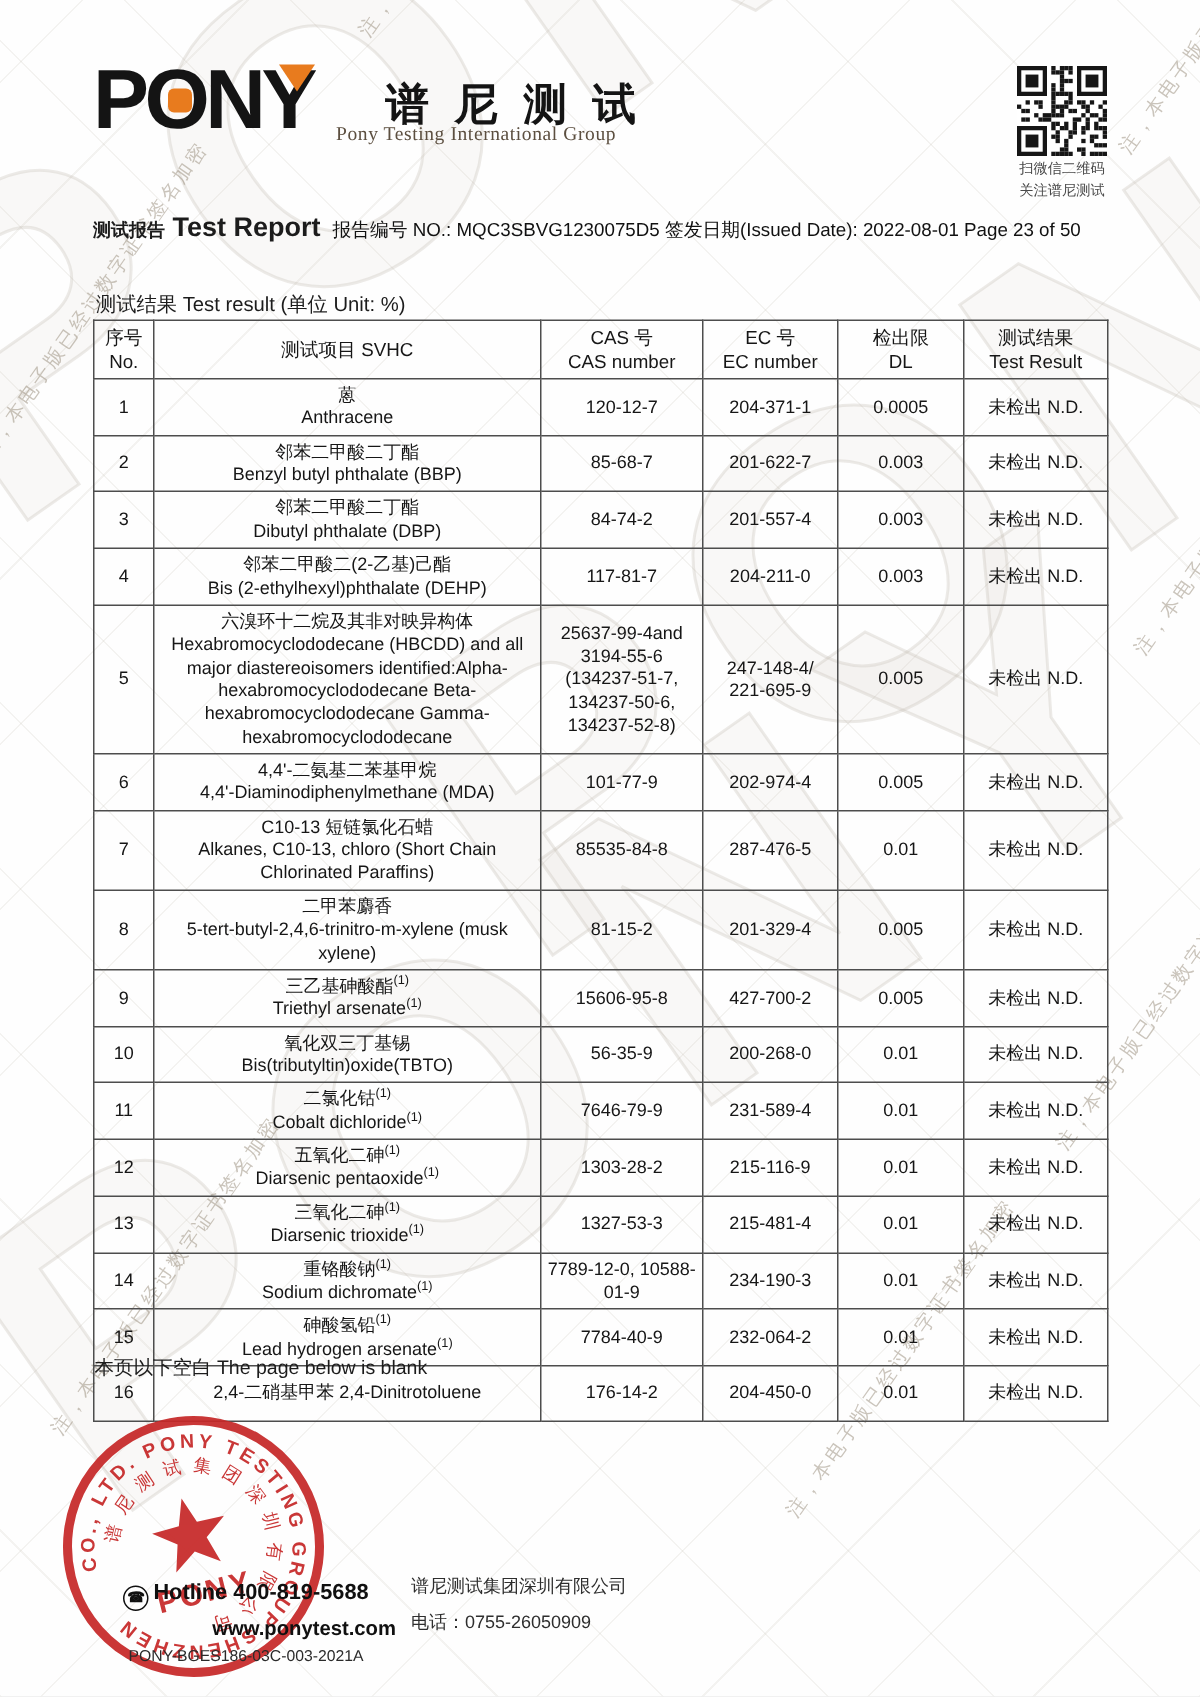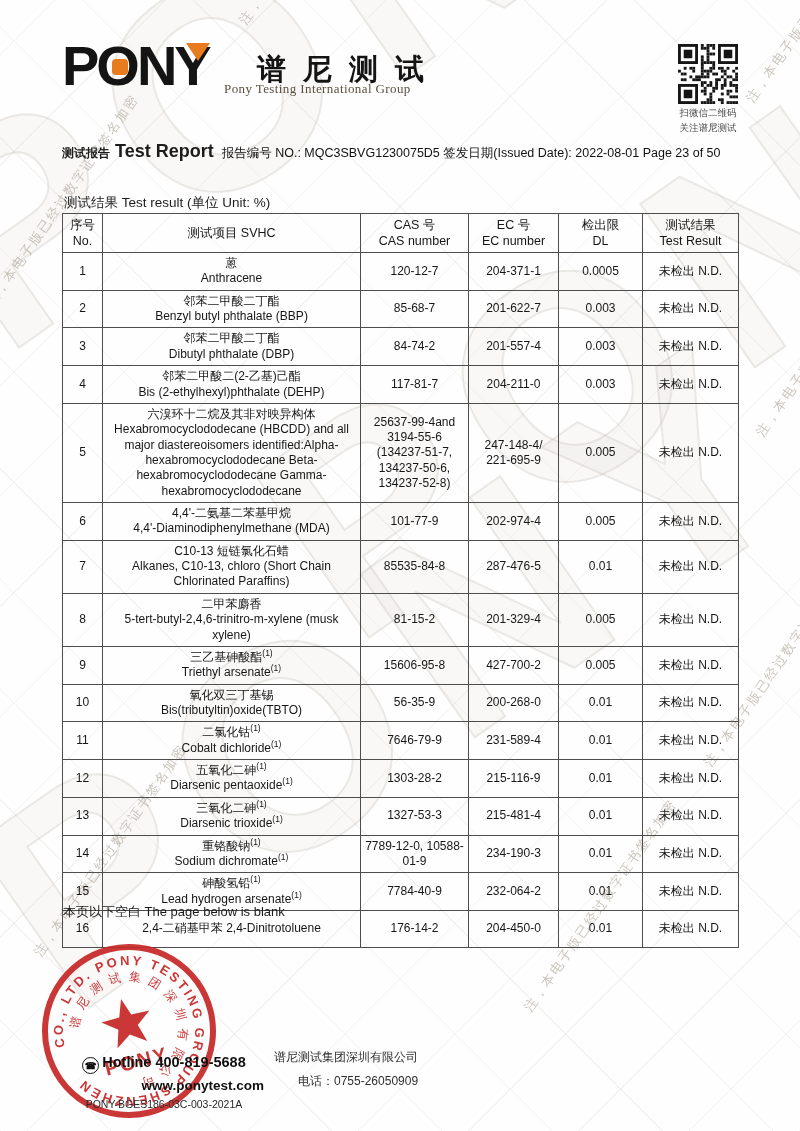--- a/index.html
+++ b/index.html
@@ -67,21 +67,21 @@
   .hotline-block{position:absolute; left:64px; top:1054px; width:200px; z-index:2; text-align:center; color:#101010;}
   .hotline-line{font-size:14.5px; font-weight:800; white-space:nowrap;}
   .phone-icon{display:inline-block; width:15px; height:15px; border:1.5px solid #101010; border-radius:50%;
     font-size:9.5px; line-height:15px; text-align:center; vertical-align:-2px; margin-right:3px; font-weight:700;}
   .website-line{font-size:13.5px; font-weight:800; margin-top:4px;text-align:right;}
   .doccode-line{font-size:10.5px; margin-top:5px; color:#2a2a2a;}
   .company-block{position:absolute; left:274px; top:1049px; width:500px; font-size:12px; color:#2e2e2e; z-index:2; line-height:1.4;}
   .company-name{margin-bottom:7px;}
   .addr-row{display:flex; margin-bottom:6px; white-space:nowrap;}
   .addr-main{width:380px;}
-  .addr-side{margin-left:24px;}
+  .addr-side{margin-left:0;}
 </style>
 </head>
 <body>
 
 <div class="page">
 
   <div class="wm wm-brand" style="left:-150px; top:140px;">PONY</div>
   <div class="wm wm-brand" style="left:200px; top:430px;">PONY</div>
   <div class="wm wm-brand" style="left:-80px; top:800px;">PONY</div>
   <div class="wm wm-note" style="left:-18px; top:300px;">注，本电子版已经过数字证书签名加密</div>

